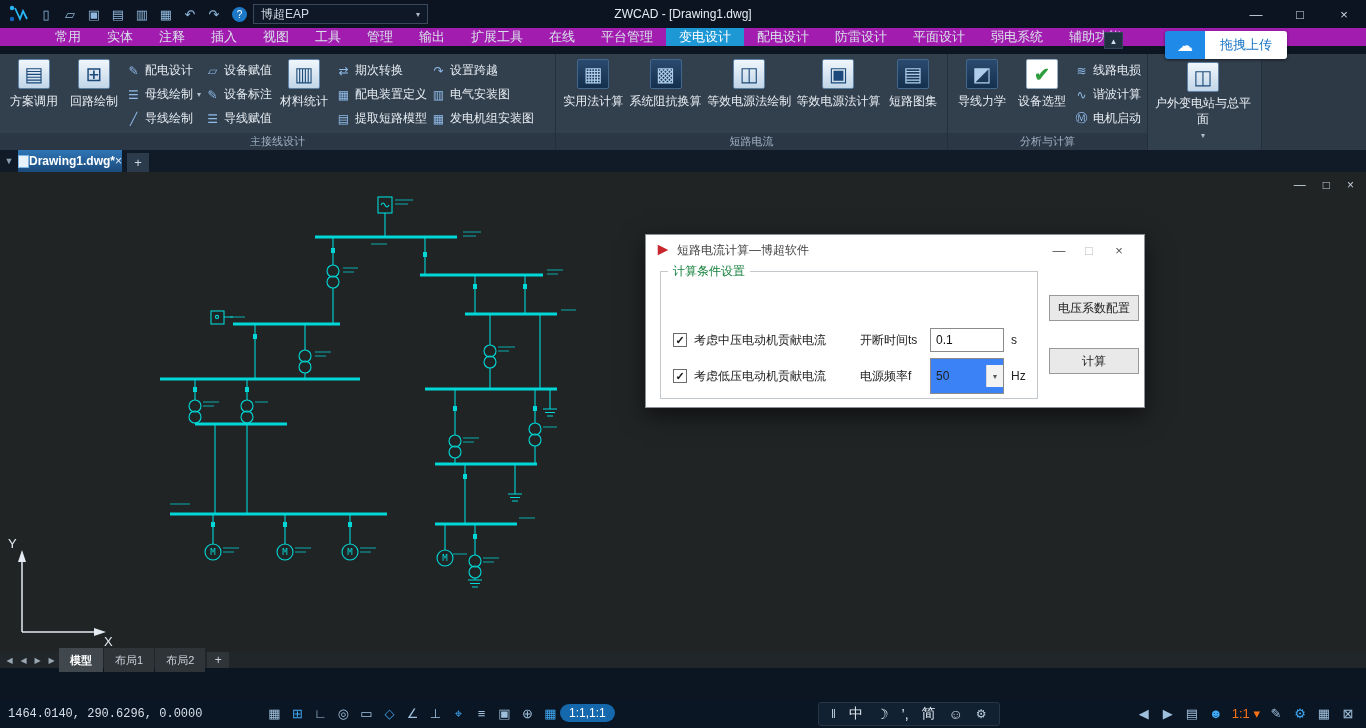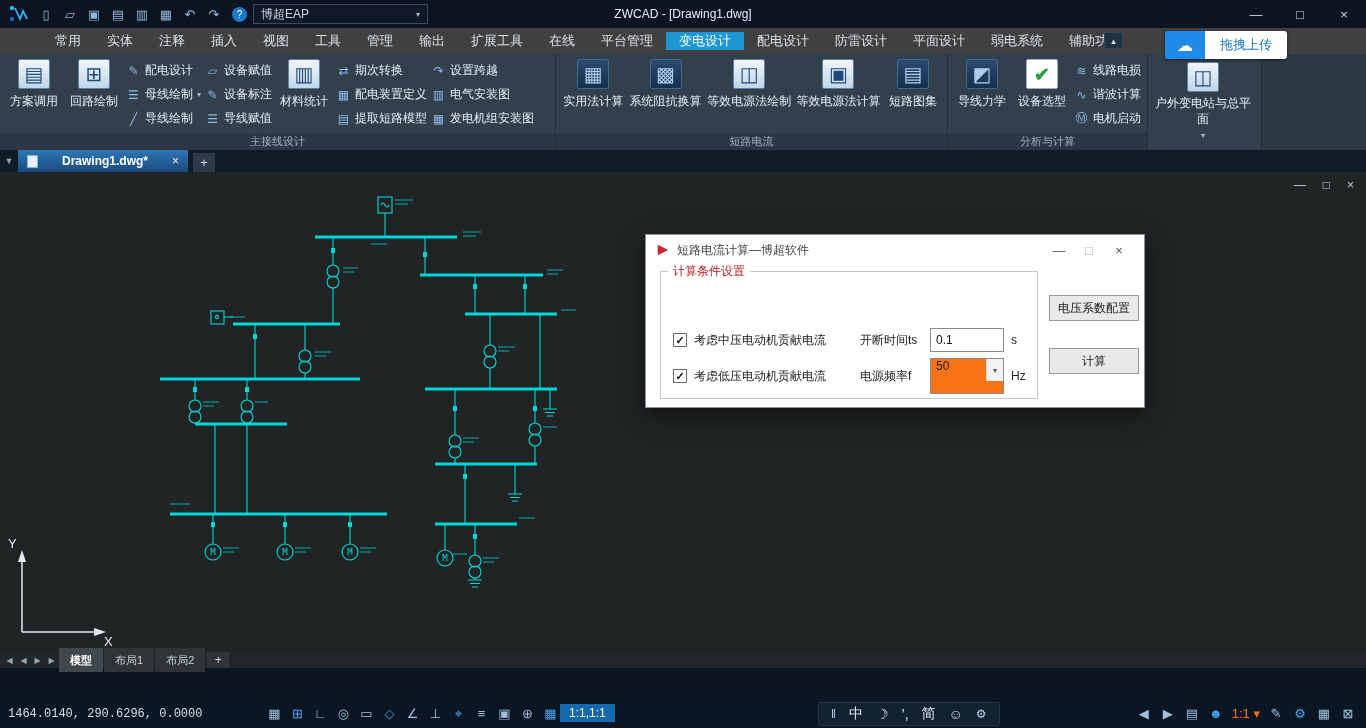--- a/index.html
+++ b/index.html
@@ -11,21 +11,21 @@
 .logo{width:30px;height:26px;display:flex;align-items:center;justify-content:center}
 .qat{display:flex;align-items:center}
 .qbtn{width:24px;height:22px;display:flex;align-items:center;justify-content:center;color:#8fb8dc;font-size:13px;cursor:default}
 .qbtn.help{color:#fff;background:#1d79c8;border-radius:50%;width:15px;height:15px;font-size:10px;margin-left:6px}
 .plugin-dd{margin-left:6px;width:175px;height:20px;border:1px solid #3a4a5c;background:#0e1826;color:#cfd9e4;display:flex;align-items:center;justify-content:space-between;padding:0 7px;font-size:12px}
 .tb-title{position:absolute;left:0;width:100%;text-align:center;color:#e6edf4;font-size:12px;pointer-events:none}
 .win-controls{margin-left:auto;display:flex}
 .wbtn{width:44px;height:26px;display:flex;align-items:center;justify-content:center;color:#cfd9e4;font-size:13px}
 
 
-.tabrow{position:absolute;top:28px;left:0;width:100%;height:26px;background:#404040;display:flex;align-items:center;padding-left:42px}
+.tabrow{position:absolute;top:28px;left:0;width:100%;height:18px;background:#a21caf;display:flex;align-items:center;padding-left:42px}
 .rtab{padding:0 13px;display:flex;align-items:center;color:#d8e0e8;font-size:13px;white-space:nowrap}
 .rtab.active{background:#1e97d5;color:#fff}
 .collapse-btn{position:absolute;left:1104px;top:4px;width:19px;height:17px;background:#223140;border:1px solid #33465c;color:#cfe0ef;font-size:9px;display:flex;align-items:center;justify-content:center}
 
 
 .upload{position:absolute;top:31px;right:79px;height:28px;display:flex;z-index:30;border-radius:3px;overflow:hidden;box-shadow:0 1px 3px rgba(0,0,0,.5)}
 .up-ic{width:40px;background:#1f8ae8;color:#fff;display:flex;align-items:center;justify-content:center;font-size:16px}
 .up-tx{background:#fff;color:#1b76c4;font-size:13px;display:flex;align-items:center;padding:0 15px}
 
 
@@ -42,21 +42,21 @@
 .sbtn{display:flex;align-items:center;gap:4px;height:19px;color:#e6edf3;font-size:12px;white-space:nowrap}
 .icS{width:15px;height:15px;font-size:12px;color:#8fbbe8;display:flex;align-items:center;justify-content:center}
 .caret{font-size:8px;color:#aebccb}
 .tallbtn{width:110px;height:94px;display:flex;flex-direction:column;align-items:center;gap:4px;padding-top:8px;color:#e8eef4;font-size:12px;text-align:center}
 .tallbtn .two{width:96px;line-height:1.3}
 .panel-filler{flex:1;background:#2d3945}
 
 
 .doctabs{position:absolute;top:150px;left:0;width:100%;height:22px;background:#101b27;display:flex;align-items:flex-end}
 .dt-caret{width:18px;color:#8ca0b4;font-size:9px;display:flex;align-items:center;justify-content:center;height:22px}
-.dtab{height:22px;display:flex;align-items:center;gap:24px;padding:0 9px;background:linear-gradient(180deg,#2f76b6,#1b4a7c);color:#fff;font-weight:bold;font-size:12px}
+.dtab{height:22px;display:flex;align-items:center;gap:0;padding:0 0;background:linear-gradient(180deg,#2f76b6,#1b4a7c);color:#fff;font-weight:bold;font-size:12px}
 .dicon{width:11px;height:13px;background:#e8f2fb;border:1px solid #7fb3e0}
 .dtab .x{font-weight:normal;font-size:12px;color:#e8f0f8}
 .dplus{width:22px;height:19px;margin-left:5px;background:#2c3b4b;color:#cfd9e3;display:flex;align-items:center;justify-content:center;font-size:13px}
 
 
 .canvas{position:absolute;top:172px;left:0;width:100%;height:480px;background:#212425;overflow:hidden}
 .mdi{position:absolute;top:6px;right:12px;display:flex;gap:17px;color:#c6d0da;font-size:12px}
 .schematic{position:absolute;left:95px;top:12px}
 .schematic .bus{stroke:#00d8d8;stroke-width:3.2;fill:none}
 .schematic .wire{stroke:#00d8d8;stroke-width:1.1;fill:none}
@@ -71,29 +71,29 @@
 .ucs text{fill:#e4ebf2;font-size:13px}
 
 
 .dlg{position:absolute;left:645px;top:62px;width:500px;height:174px;background:#fff;border:1px solid #8b9196;box-shadow:0 8px 22px rgba(0,0,0,.55);color:#222}
 .dlg-title{height:30px;display:flex;align-items:center;padding:0 10px;gap:7px}
 .dlg-title-text{font-size:12px;color:#444}
 .dlg-ctrls{margin-left:auto;display:flex;align-items:center}
 .dlg-ctrls span{width:30px;text-align:center;font-size:13px;color:#555}
 .dlg-ctrls .grey{color:#b9b9b9}
 .grp{position:absolute;left:14px;top:36px;width:378px;height:128px;border:1px solid #c3c8cd}
-.grp-legend{position:absolute;left:22px;top:28px;background:#fff;padding:0 5px;font-size:12px;color:#b91c1c}
+.grp-legend{position:absolute;left:22px;top:28px;background:#fff;padding:0 5px;font-size:12px;color:#15803d}
 .drow{position:absolute;left:27px;width:440px;height:24px;display:flex;align-items:center;font-size:12px;color:#222}
 .cb{width:14px;height:14px;border:1px solid #6b6b6b;background:#fff;display:inline-flex;align-items:center;justify-content:center;margin-right:7px}
 .cb::after{content:"✓";font-size:11px;color:#1a1a1a;font-weight:bold;line-height:1}
 .cbl{width:166px}
 .plb{width:70px;white-space:nowrap}
 .pin{width:74px;height:24px;border:1px solid #8a8a8a;font-size:12px;padding:0 5px;color:#111;font-family:"Liberation Sans",sans-serif;outline:none}
 .pin.focus{border:1px solid #2a7fd4}
-.psel{width:74px;height:36px;border:1px solid #8a8a8a;display:flex;justify-content:space-between;padding-left:5px;background:#f97316}
+.psel{width:74px;height:36px;border:1px solid #8a8a8a;display:flex;align-items:center;justify-content:space-between;padding-left:5px;background:#3b82f6}
 .psel .arr{width:17px;height:22px;display:flex;align-items:center;justify-content:center;color:#555;font-size:8px;border-left:1px solid #d8d8d8;background:#f3f3f3}
 .unit{margin-left:7px}
 .dbtn{position:absolute;left:403px;width:90px;height:26px;background:#e9e9e9;border:1px solid #999;font-size:12px;color:#222;display:flex;align-items:center;justify-content:center}
 
 
 .ltabs{position:absolute;top:652px;left:0;width:100%;height:16px;background:#21262a;display:flex;align-items:center;padding-left:3px;gap:1px}
 .lnav{width:13px;text-align:center;color:#9aa7b3;font-size:8px}
 .ltab{height:16px;padding:12px 11px;background:#2e3438;color:#cbd4db;font-size:11px;display:flex;align-items:center}
 .ltab.active{background:#40484e;color:#fff;font-weight:bold}
 .lplus{height:16px;width:22px;background:#2e3438;color:#cbd4db;display:flex;align-items:center;justify-content:center;font-size:12px;margin-left:1px}
@@ -102,21 +102,21 @@
 .cmd{position:absolute;top:668px;left:0;width:100%;height:32px;background:#0e1a28;border-top:1px solid #1d2c3d;}
 .cmd-ic{position:absolute;left:7px;top:4px;width:9px;height:9px;background:#c0392b;border-radius:1px}
 .cmd-prompt{position:absolute;left:18px;top:9px;color:#e8eef4;font-size:14px;font-family:"Liberation Mono",monospace}
 
 
 .status{position:absolute;top:700px;left:0;width:100%;height:28px;background:#0b1624;color:#c9d4df}
 .coords{position:absolute;left:8px;top:7px;font-family:"Liberation Mono",monospace;font-size:12px;color:#d7dfe8}
 .sgl{position:absolute;left:263px;top:3px;display:flex}
 .sic{width:23px;height:21px;display:flex;align-items:center;justify-content:center;font-size:13px;color:#9fc0dd}
 .sic.on{color:#3fa9f5}
-.badge{position:absolute;left:560px;top:4px;background:#1668ad;color:#fff;padding:2px 9px;border-radius:0;font-size:12px}
+.badge{position:absolute;left:560px;top:4px;background:#1668ad;color:#fff;padding:2px 9px;border-radius:9px;font-size:12px}
 .ime{position:absolute;left:818px;top:2px;height:24px;display:flex;align-items:center;gap:13px;padding:0 12px;background:#122132;border:1px solid #253648;border-radius:3px;color:#dfe7ef;font-size:14px}
 .ime .sm{font-size:12px;color:#bcd0e2}
 .sgr{position:absolute;right:6px;top:3px;display:flex;align-items:center}
 .sgr .sic{width:24px}
 .sgr .txt{font-size:13px;color:#f97316;padding:0 4px;white-space:nowrap}
 .sgr .blue{color:#3fa9f5}
 </style>
 </head>
 <body>
 

